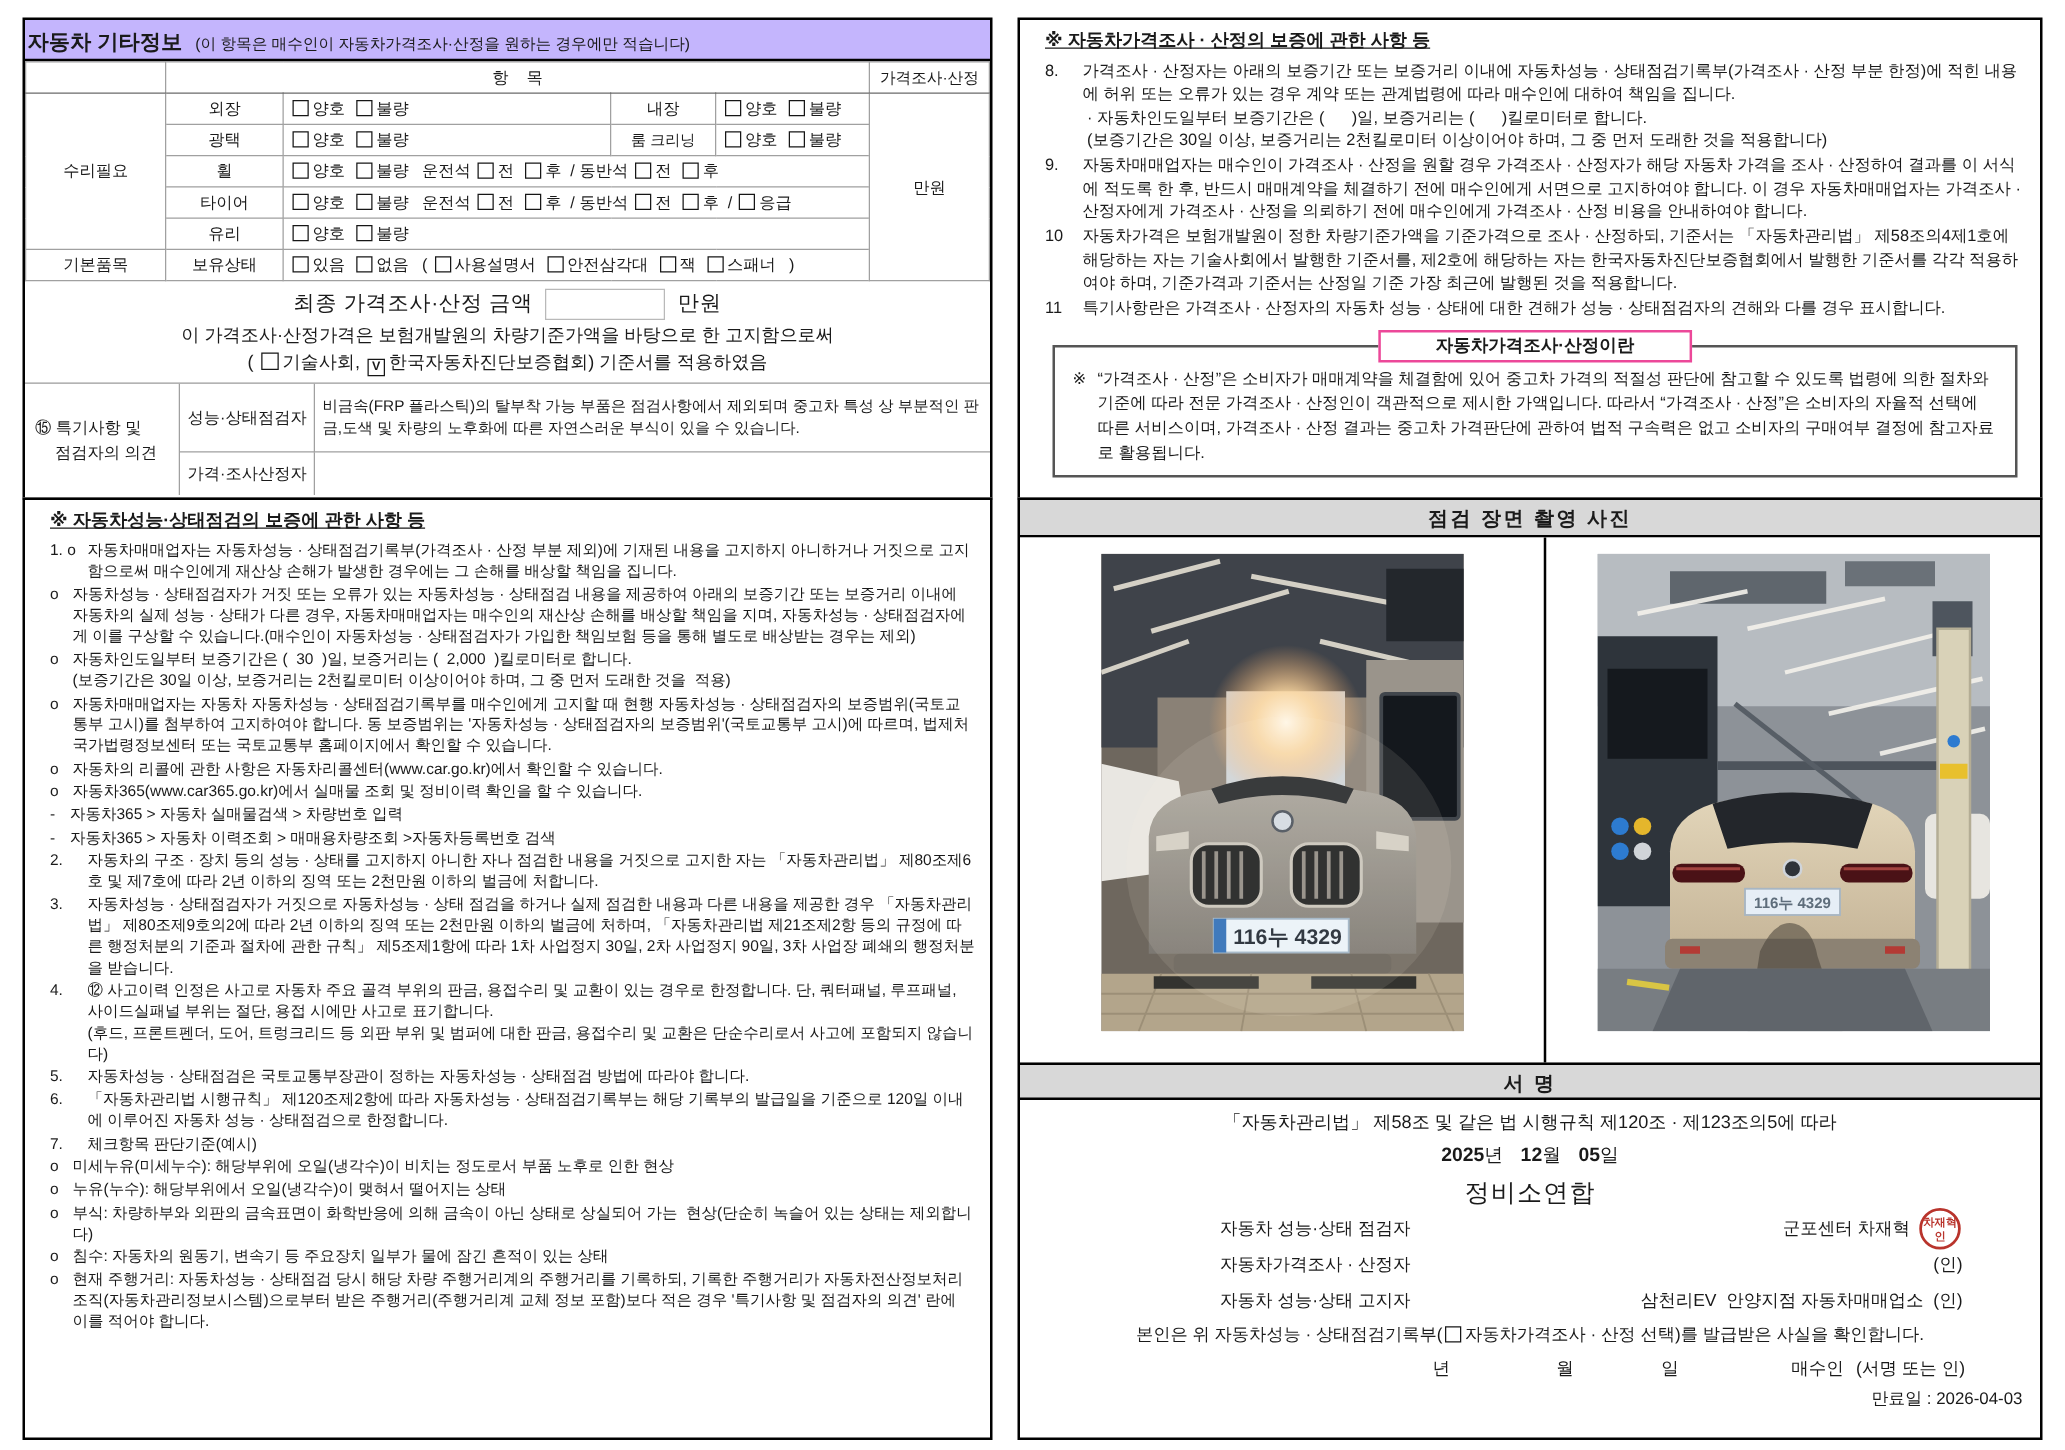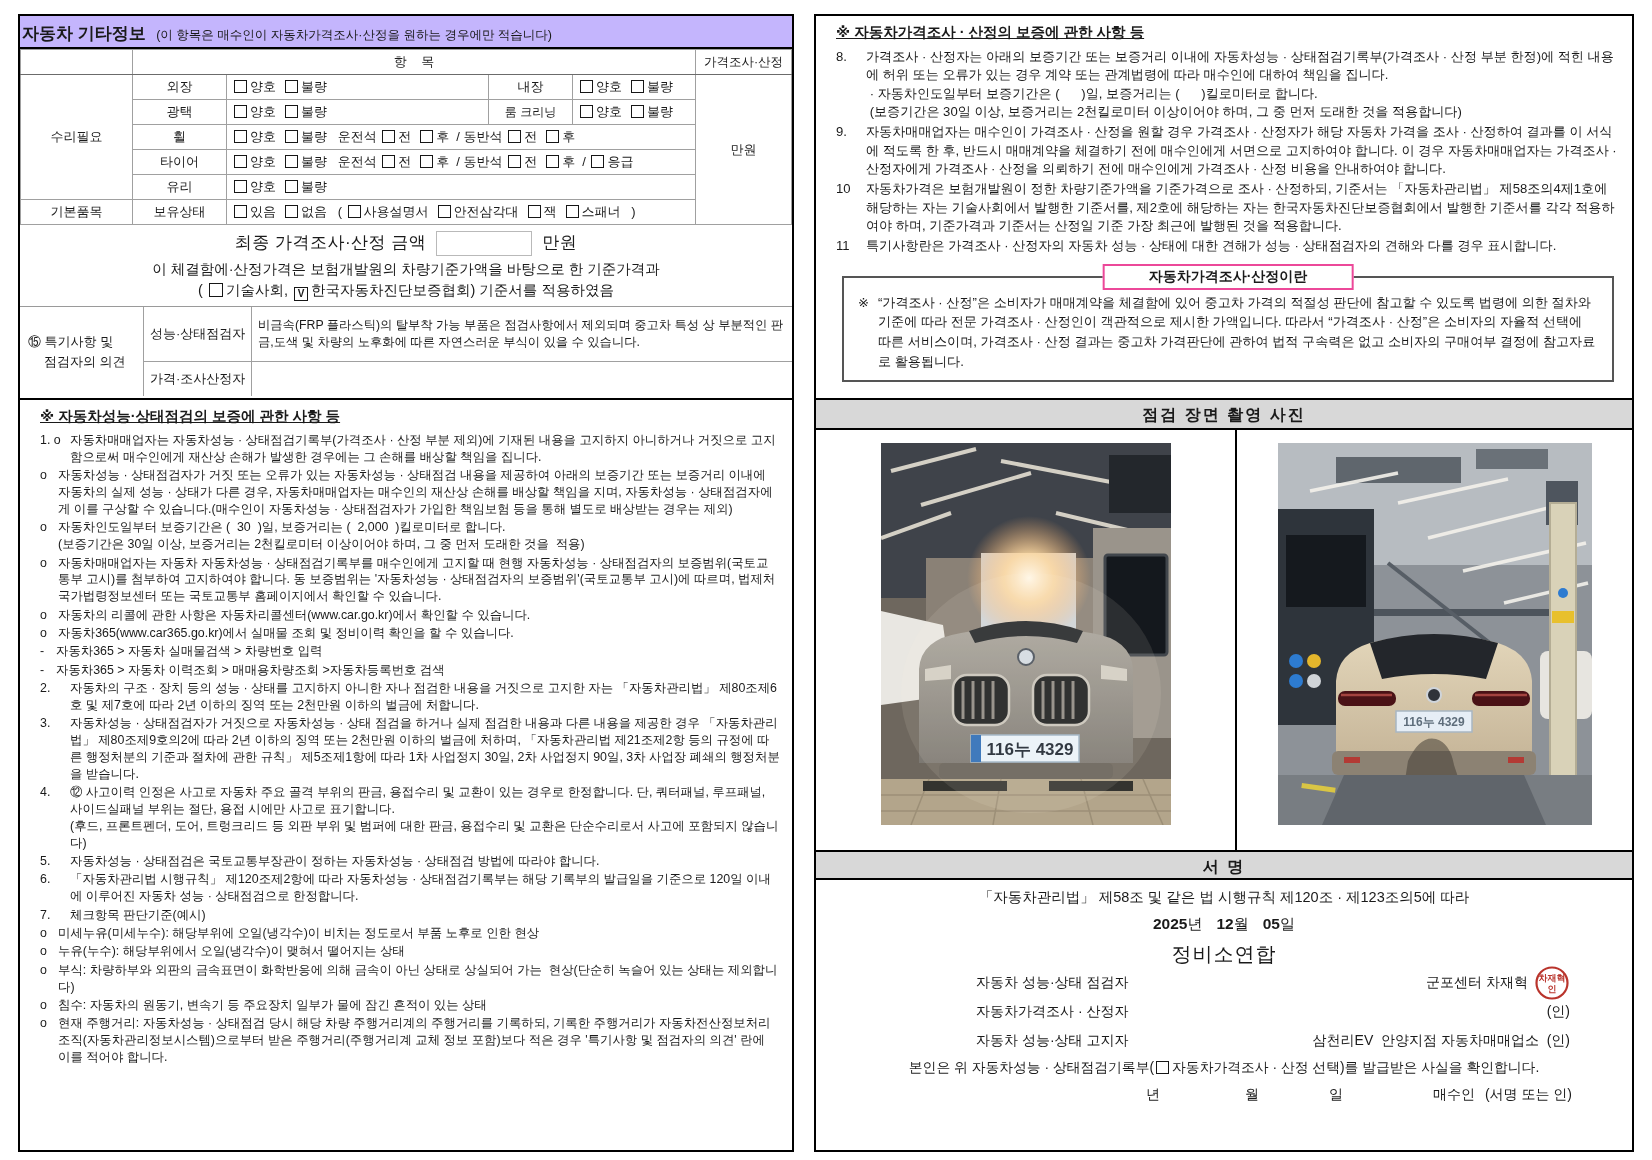--- a/index.html
+++ b/index.html
@@ -171,21 +171,21 @@
         <span>)</span>
       </td>
     </tr>
   </tbody>
     </table>
 
   <div class="final-line">
     <span>최종 가격조사·산정 금액</span><span class="fp-box"></span><span>만원</span>
   </div>
   <div class="basis">
-    <div>이 체결함에·산정가격은 보험개발원의 차량기준가액을 바탕으로 한 기준가격과</div>
+    <div>이 가격조사·산정가격은 보험개발원의 차량기준가액을 바탕으로 한 고지함으로써</div>
     <div>
       <span>(</span>
       <span class="cb"></span><span>기술사회,</span>
       <span class="cb checked">V</span><span>한국자동차진단보증협회) 기준서를 적용하였음</span>
     </div>
   </div>
 
   <div class="special">
     <div class="sp-label">
       <div>⑮ 특기사항 및</div>
@@ -493,14 +493,15 @@
     <div class="s-buyer">
       <span>년</span>
         <span class="sp1"></span>
       <span>월</span>
         <span class="sp2"></span>
       <span>일</span>
         <span class="sp3"></span>
       <span>매수인</span>
       <span class="s-sign">(서명 또는 인)</span>
     </div>
+    <div class="s-expiry">만료일 : 2026-04-03</div>
   </div>
 </div>
 
 </body></html>

